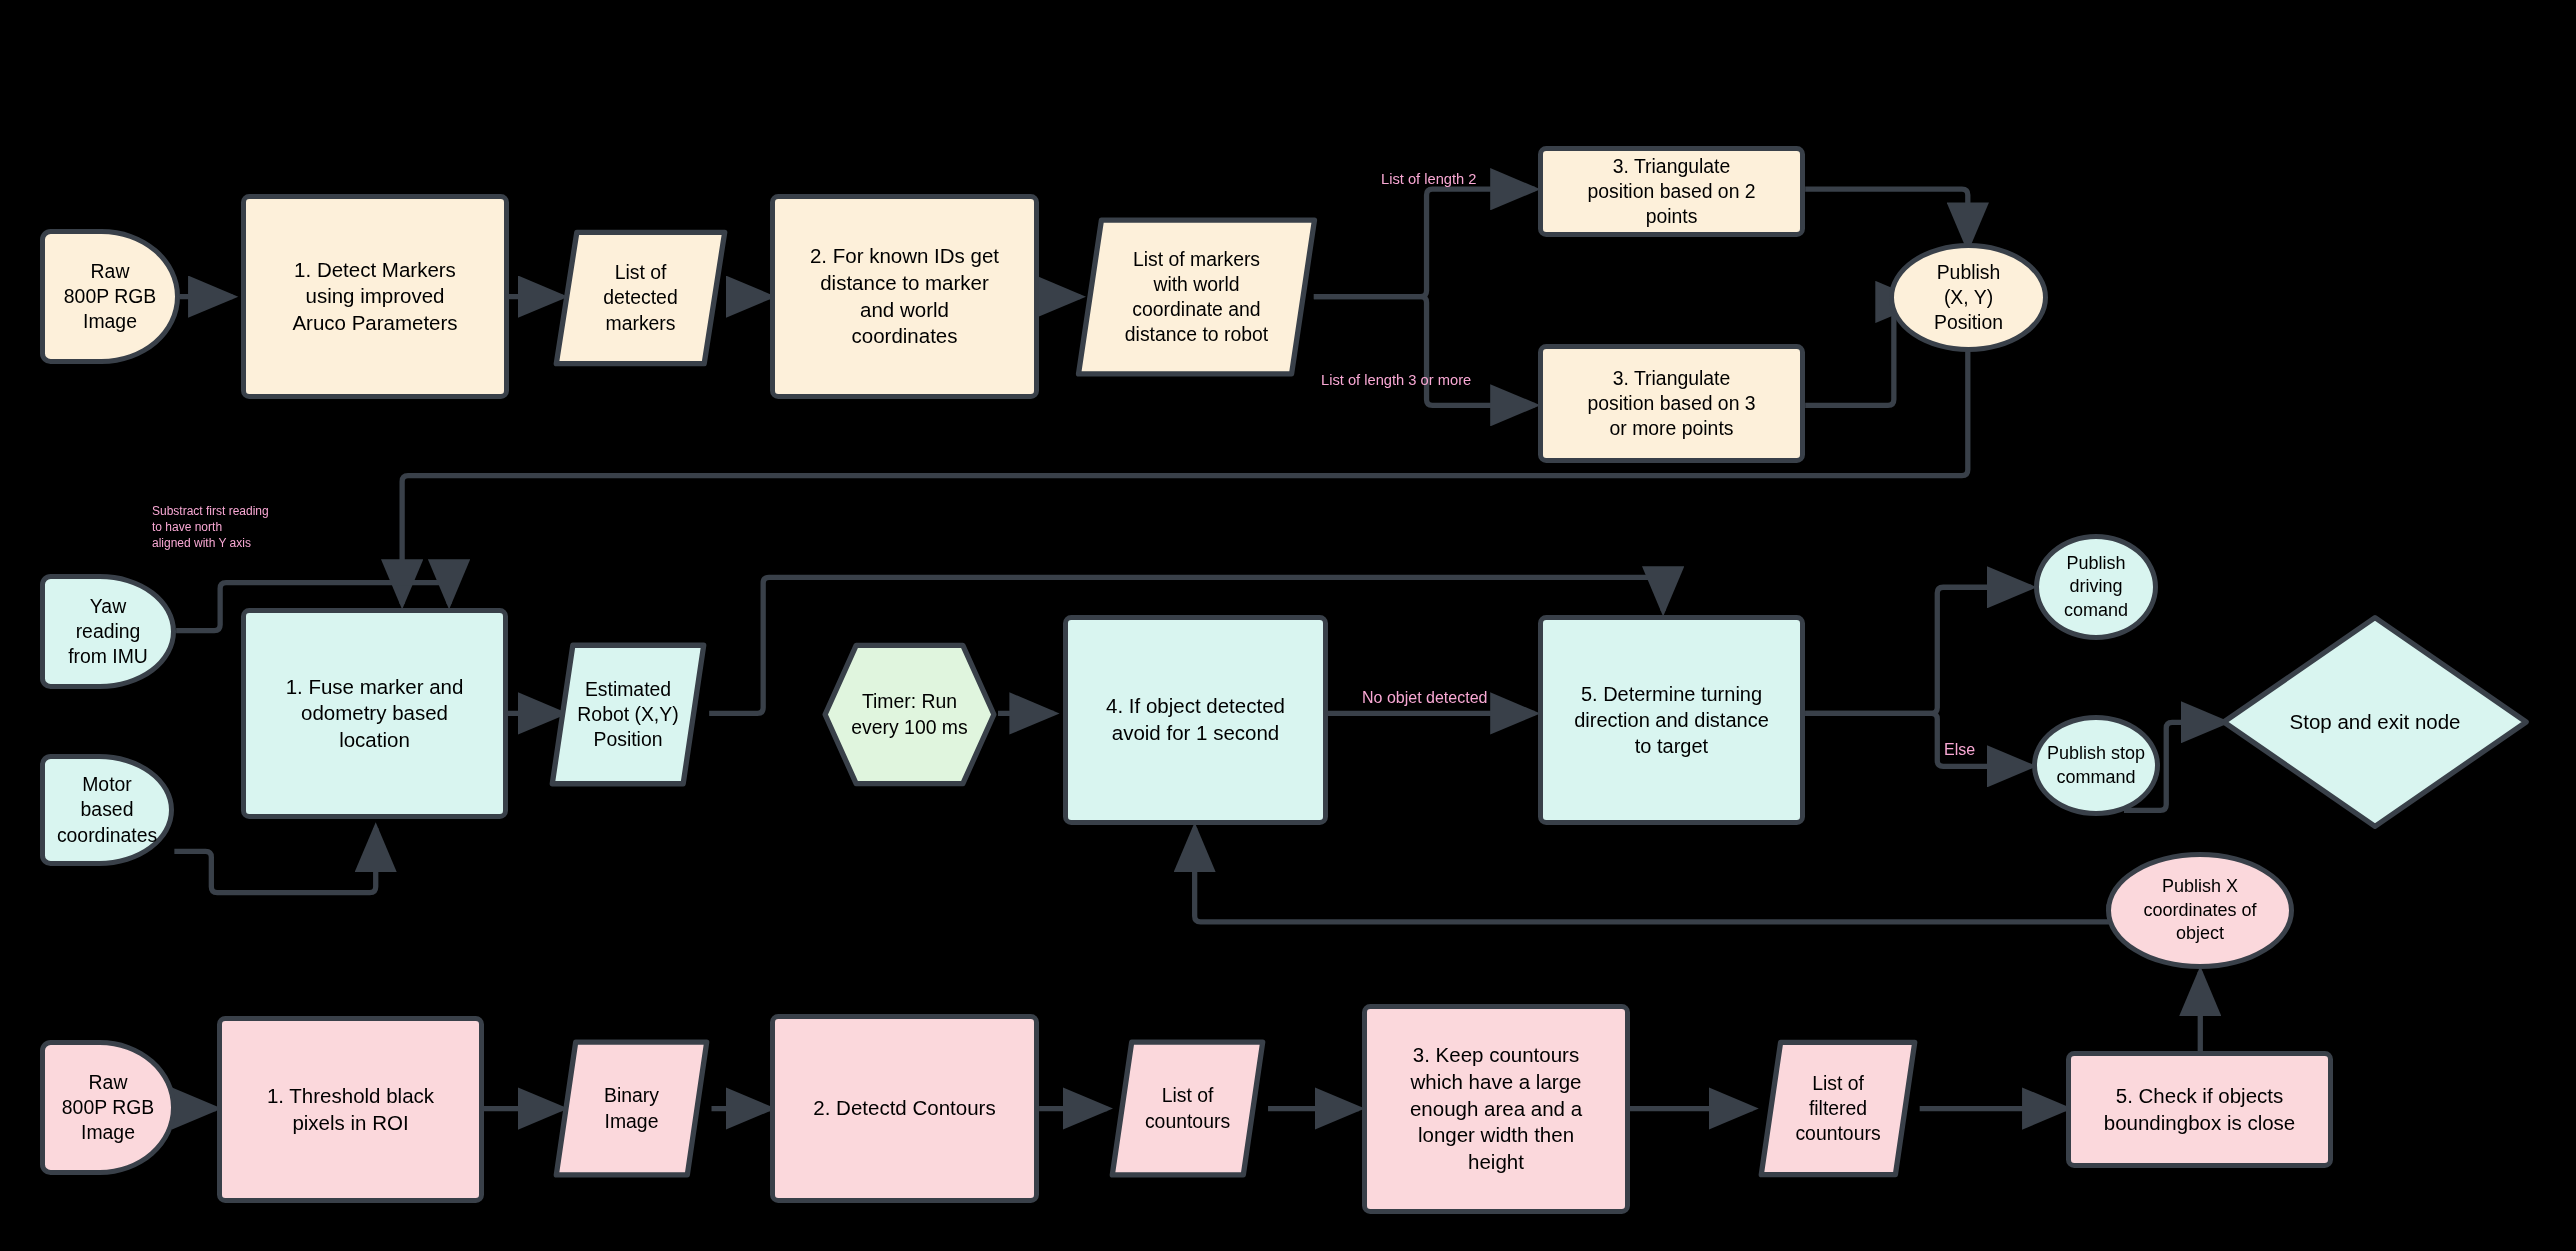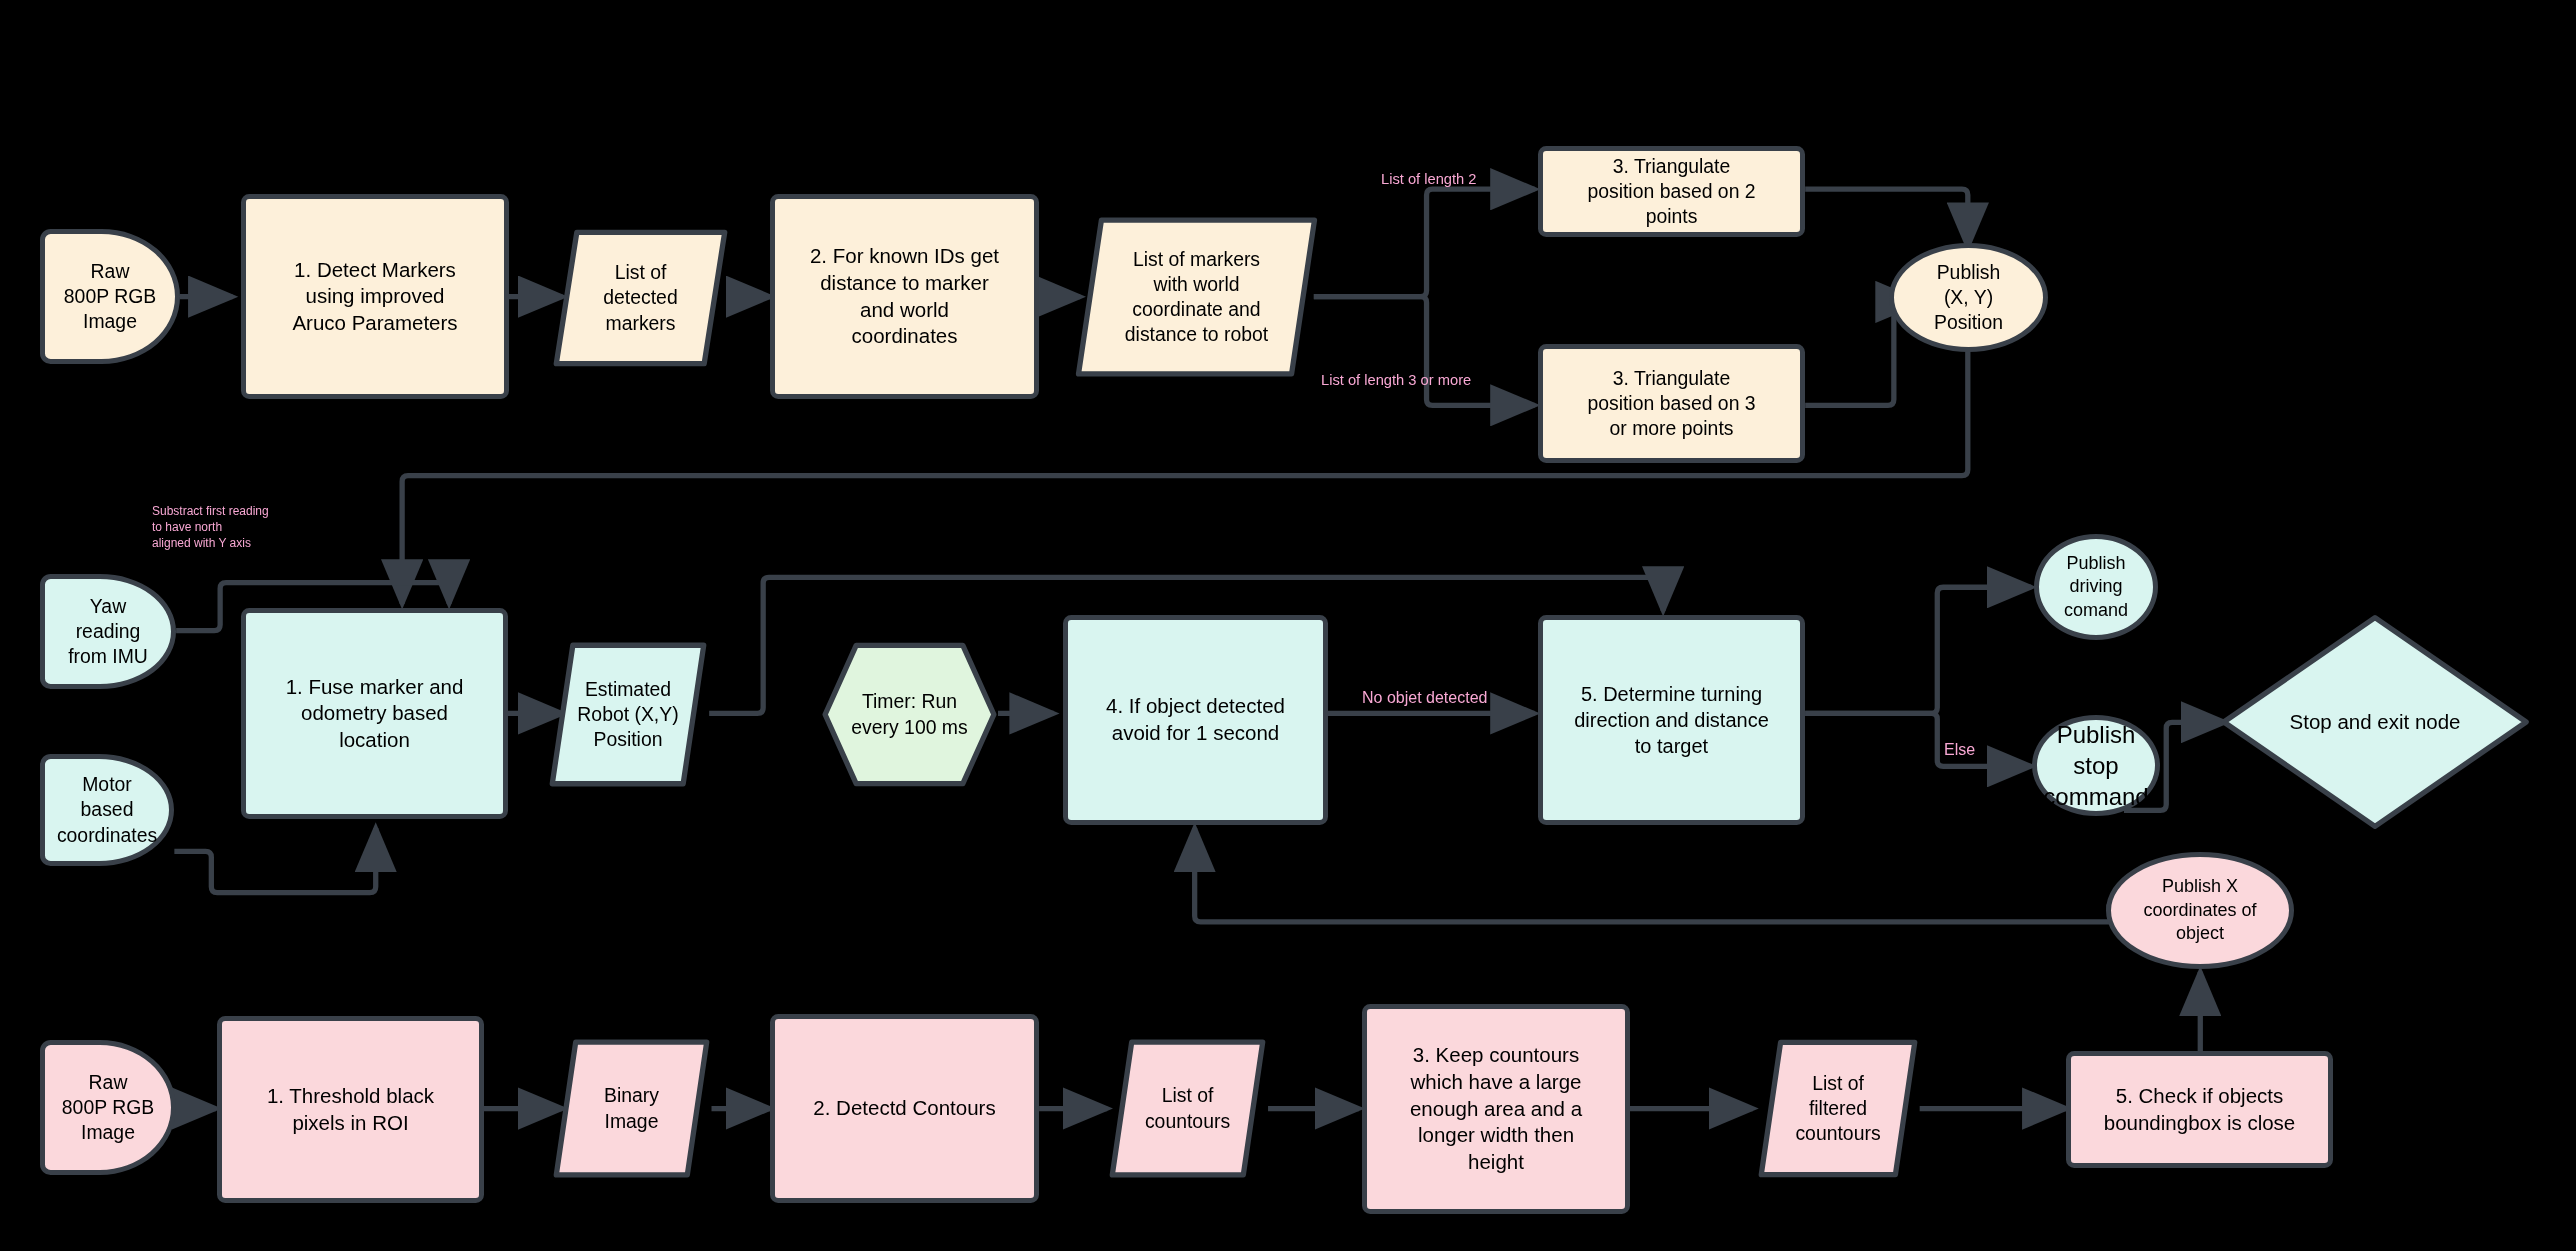--- a/index.html
+++ b/index.html
@@ -173,21 +173,21 @@
 direction and distance
 to target</span>
   </div>
 
   <div class="node ellipse ontop" style="left:2034px;top:534px;width:124px;height:106px;background:#D9F5F0;font-size:18px;">
     <span class="lbl">Publish
 driving
 comand</span>
   </div>
 
-  <div class="node ellipse ontop" style="left:2032px;top:715px;width:128px;height:101px;background:#D9F5F0;font-size:24px;">
+  <div class="node ellipse ontop" style="left:2032px;top:715px;width:128px;height:101px;background:#D9F5F0;font-size:18px;">
     <span class="lbl">Publish stop
 command</span>
   </div>
 
   <div class="node ontop" style="left:2219px;top:613px;width:312px;height:218px;font-size:20.5px;">
     <svg class="shape" width="312" height="218" viewBox="0 0 532 372" xmlns="http://www.w3.org/2000/svg">
       <polygon points="266,8 524,186 266,364 8,186" fill="#D9F5F0"></polygon>
     </svg>
     <span class="lbl" style="position:relative;z-index:2;">Stop and exit node</span>
   </div>

